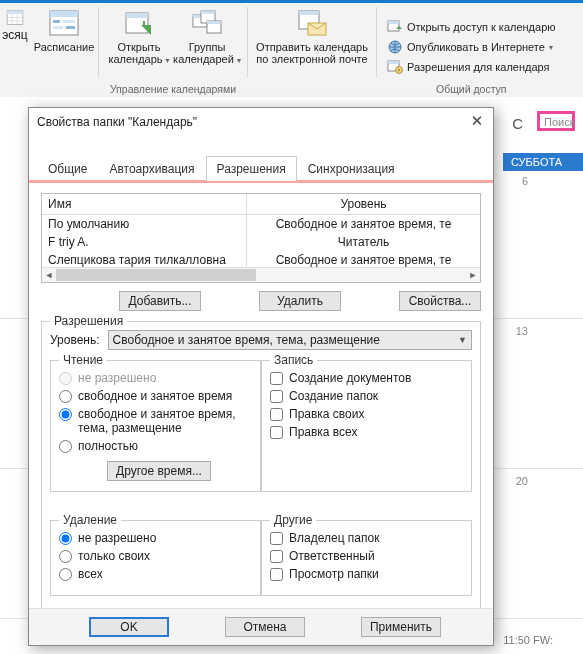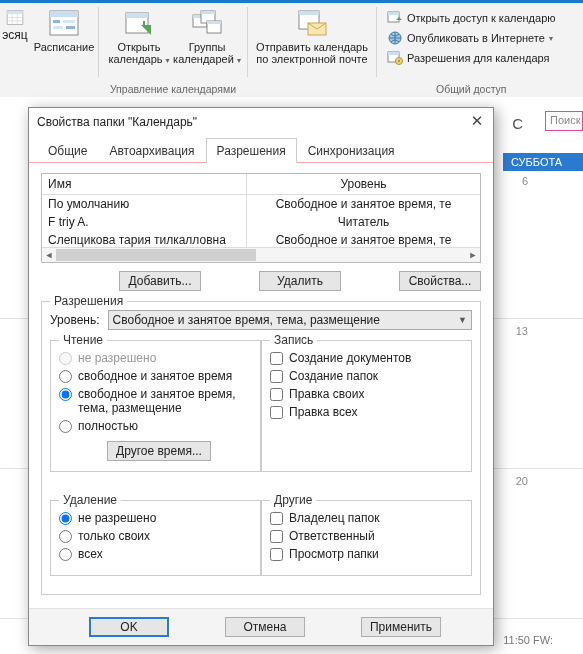--- a/index.html
+++ b/index.html
@@ -15,34 +15,34 @@
   .ribbon-big .drop { font-size: 8px; color: #666; }
   .ribbon-group-label { position: absolute; bottom: 2px; left: 0; right: 0; text-align: center; font-size: 10.5px; color: #666; }
   .ribbon-row { display: flex; flex-direction: column; align-items: flex-start; gap: 2px; padding-top: 2px; }
   .ribbon-small { display: flex; align-items: center; gap: 4px; font-size: 11px; padding: 1px 4px; }
   .ribbon-small .sico { width: 16px; height: 16px; }
   .ribbon-multi { display: flex; }
   .ico svg, .sico svg { width: 100%; height: 100%; }
 
   
   .cal-bg { position: absolute; top: 97px; left: 0; right: 0; bottom: 0; background: #fff; }
-  .cal-search { position: absolute; top: 14px; right: 0; width: 38px; height: 20px; border: 1px solid #ec4899; font-size: 11px; padding: 2px 4px; color: #888; background:#fff;}
+  .cal-search { position: absolute; top: 14px; right: 8px; width: 38px; height: 20px; border: 3px solid #ec4899; font-size: 11px; padding: 2px 4px; color: #888; background:#fff;}
   .cal-sat { position: absolute; top: 56px; right: 0; width: 80px; background: #2a7bd0; color: #fff; font-size: 11px; padding: 3px 8px; }
   .cal-c { position: absolute; top: 18px; right: 60px; font-size: 15px; color: #555;}
   .cal-date { position: absolute; right: 55px; font-size: 11px; color: #888; }
   .cal-date.d1 { top: 78px; } .cal-date.d2 { top: 228px; } .cal-date.d3 { top: 378px; }
   .cal-row-border { position: absolute; left: 0; right: 0; height: 1px; background: #e3e3e3; }
   .cal-bottom { position: absolute; bottom: 8px; right: 30px; font-size: 11px; color: #777; }
 
   
   .dialog { position: absolute; top: 107px; left: 28px; width: 466px; height: 539px; background: #fff; border: 1px solid #888; box-shadow: 3px 3px 14px rgba(0,0,0,0.35); display: flex; flex-direction: column; }
   .titlebar { display: flex; align-items: center; padding: 6px 8px; font-size: 12px; }
   .titlebar .ttl { flex: 1; }
   .titlebar .close { width: 16px; height: 16px; color: #444; font-size: 15px; text-align: center; line-height: 14px; cursor: default;}
-  .tabs { display: flex; border-bottom: 1px solid #fca5a5; padding: 0 8px; margin-top: 2px; }
+  .tabs { display: flex; border-bottom: 3px solid #fca5a5; padding: 0 8px; margin-top: 20px; }
   .tab { padding: 5px 10px 5px 10px; font-size: 12px; border: 1px solid transparent; border-bottom: none; margin-bottom: -1px; color: #333; }
   .tab.active { border-color: #ccc; background: #fff; }
   .tab-body { flex: 1; padding: 10px 12px 6px 12px; overflow: hidden; }
 
   .perm-list { border: 1px solid #bbb; height: 90px; display: flex; flex-direction: column; }
   .perm-head { display: flex; background: #fff; border-bottom: 1px solid #ddd; }
   .perm-head div { padding: 3px 6px; font-size: 12px; }
   .col-name { width: 205px; border-right: 1px solid #ddd; }
   .col-level { flex: 1; text-align: center; }
   .perm-rows { flex: 1; overflow: hidden; }
@@ -130,21 +130,21 @@
   <div class="ribbon-col ribbon-big" style="width:128px">
     <div class="ico"><svg viewBox="0 0 32 32">
           <rect x="3" y="4" width="20" height="18" fill="#fff" stroke="#888"></rect>
           <rect x="3" y="4" width="20" height="4" fill="#cde0f0"></rect>
           <rect x="12" y="16" width="18" height="12" fill="#f7e7b3" stroke="#caa84a"></rect>
           <path d="M12 16 L21 22 L30 16" fill="none" stroke="#caa84a"></path>
         </svg></div>
     <div class="lbl">Отправить календарь по электронной почте</div>
   </div>
   <div class="ribbon-sep"></div>
-  <div class="ribbon-col" style="padding-bottom:16px; align-items:flex-start;">
+  <div class="ribbon-col" style="padding-bottom:16px; align-items:flex-start;margin-top:9px;">
     <div class="ribbon-row">
       <div class="ribbon-small">
         <span class="sico"><svg viewBox="0 0 16 16">
               <rect x="1" y="2" width="11" height="10" fill="#fff" stroke="#888"></rect>
               <rect x="1" y="2" width="11" height="3" fill="#cde0f0"></rect>
               <path d="M9 10 L15 10 L12 7 Z" fill="#5aa457"></path>
             </svg></span>
         <span>Открыть доступ к календарю</span>
       </div>
       <div class="ribbon-small">

